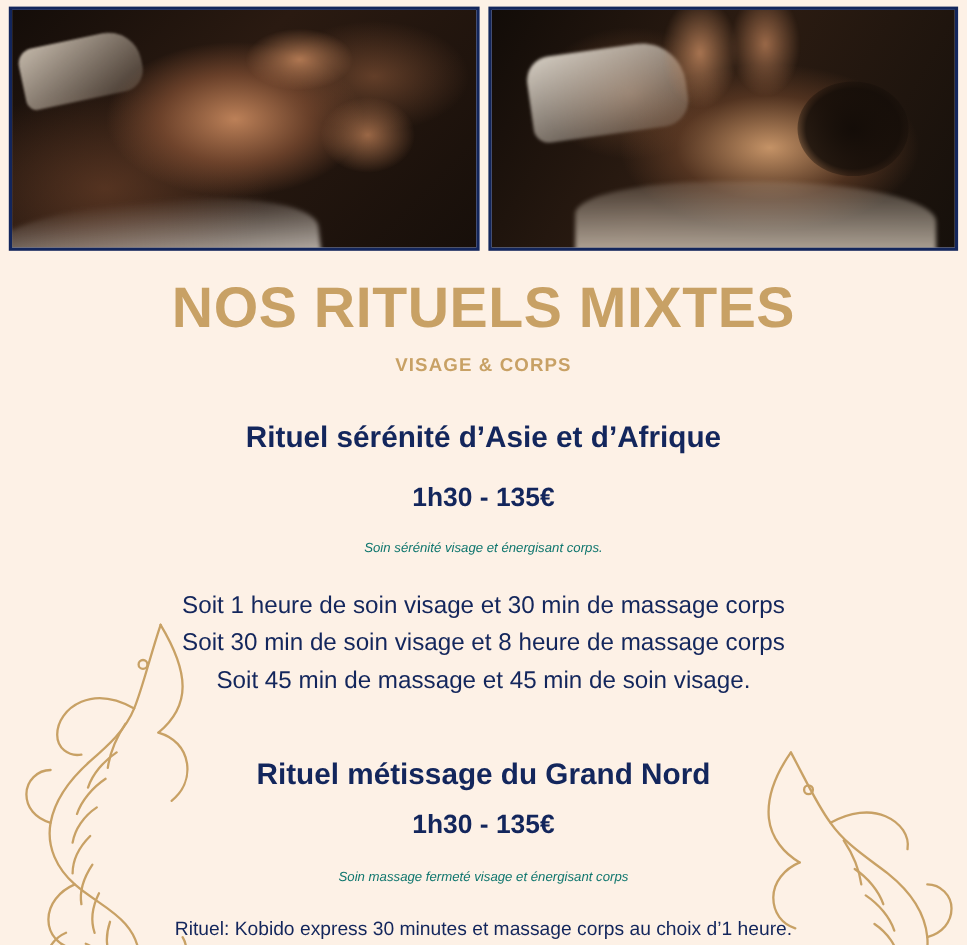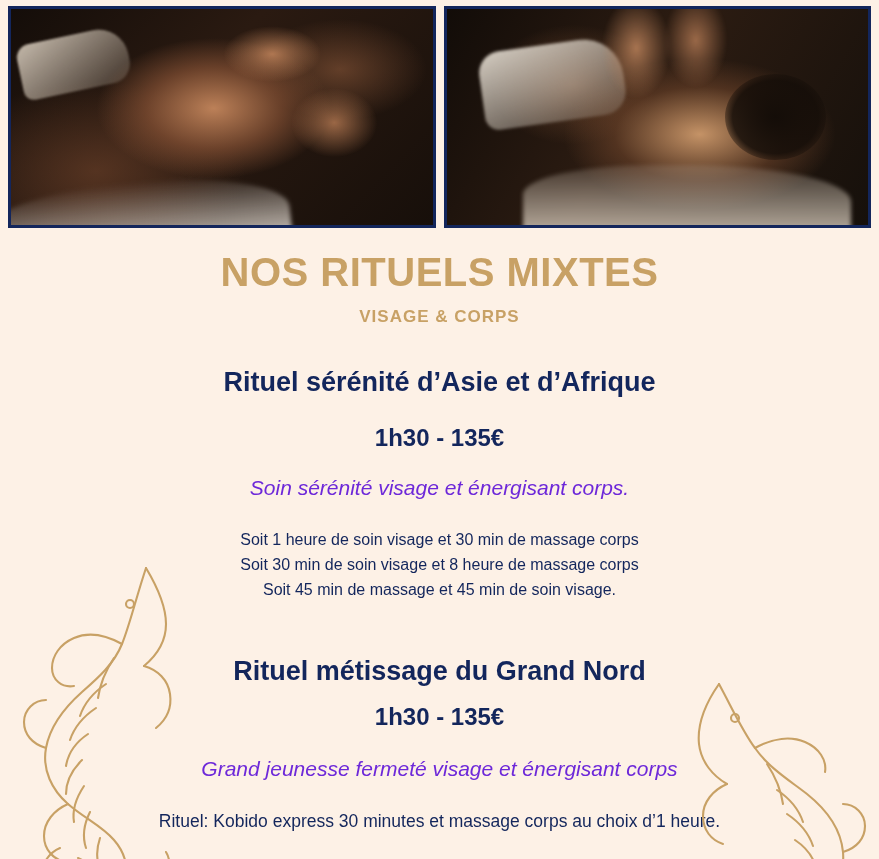--- a/index.html
+++ b/index.html
@@ -132,21 +132,21 @@
   }
 
   
   .content {
     position: relative;
     text-align: center;
     padding-top: 22px;
   }
   .title {
     color: #c8a165;
-    font-size: 40px;
+    font-size: 52px;
     font-weight: bold;
     letter-spacing: 0.5px;
     margin: 0;
   }
   .subtitle {
     color: #c8a165;
     font-size: 17px;
     font-weight: bold;
     letter-spacing: 1px;
     margin: 12px 0 0 0;
@@ -159,30 +159,30 @@
   }
   .ritual-name.second { margin-top: 54px; }
   .price {
     color: #13265c;
     font-size: 24px;
     font-weight: bold;
     margin: 26px 0 0 0;
   }
   .price.second { margin-top: 16px; }
   .tagline {
-    color: #6d28d9;
-    font-size: 21px;
+    color: #0f766e;
+    font-size: 12px;
     font-style: italic;
     margin: 24px 0 0 0;
   }
   .tagline.second { margin-top: 26px; }
   .options {
     margin: 28px 0 0 0;
     color: #13265c;
-    font-size: 16px;
+    font-size: 22px;
     line-height: 1.55;
   }
   .options div { margin: 0; }
   .ritual-detail {
     color: #13265c;
     font-size: 17.5px;
     margin: 30px 0 0 0;
   }
 
   
@@ -267,16 +267,16 @@
   <p class="price">1h30 - 135€</p>
   <p class="tagline">Soin sérénité visage et énergisant corps.</p>
   <div class="options">
     <div>Soit 1 heure de soin visage et 30 min de massage corps</div>
     <div>Soit 30 min de soin visage et 8 heure de massage corps</div>
     <div>Soit 45 min de massage et 45 min de soin visage.</div>
   </div>
 
   <h3 class="ritual-name second">Rituel métissage du Grand Nord</h3>
   <p class="price second">1h30 - 135€</p>
-  <p class="tagline second">Grand jeunesse fermeté visage et énergisant corps</p>
+  <p class="tagline second">Soin massage fermeté visage et énergisant corps</p>
   <p class="ritual-detail">Rituel: Kobido express 30 minutes et massage corps au choix d’1 heure.</p>
 
 </div>
 
 </body></html>

